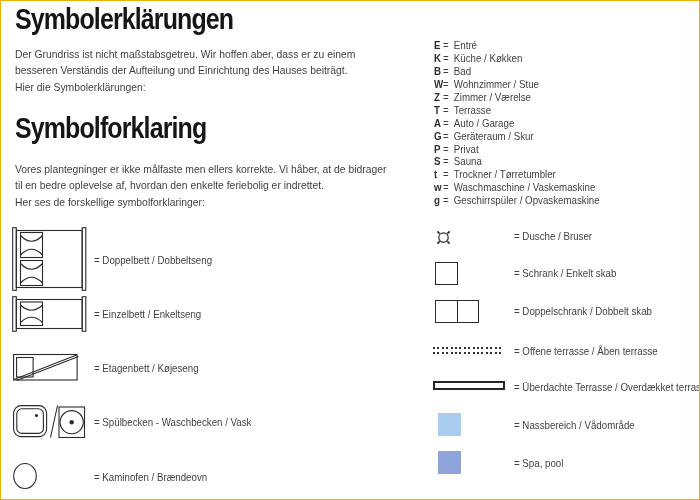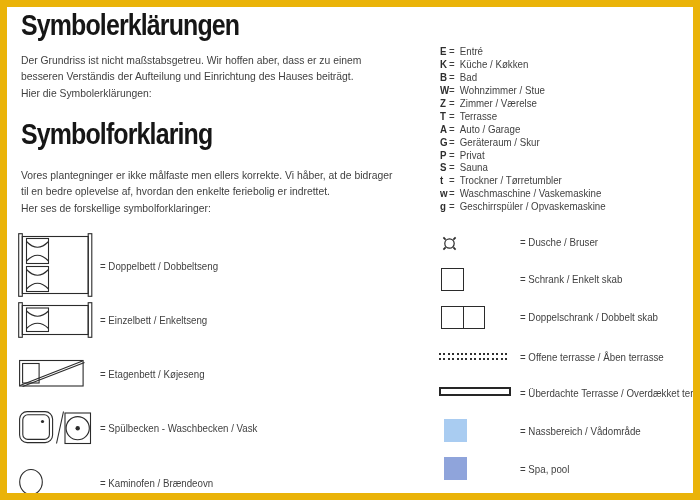--- a/index.html
+++ b/index.html
@@ -1,19 +1,19 @@
 <!DOCTYPE html>
 <html><head>
 <meta charset="utf-8">
 <style>
   html,body{margin:0;padding:0;background:#fff;}
   .page{
     position:relative;width:700px;height:500px;background:#ffffff;
     font-family:"Liberation Sans", sans-serif;color:#3f3f3f;overflow:hidden;
-    box-sizing:border-box;border:7px solid #eab308;
+    box-sizing:border-box;border:1px solid #eab308;
   }
   .abs{position:absolute;}
   .h1{
     position:absolute;left:14px;margin:0;color:#161616;
     font-size:29px;font-weight:700;letter-spacing:-1px;
     transform:scaleX(0.86);transform-origin:0 0;white-space:nowrap;
   }
   .para{
     position:absolute;left:14px;margin:0;font-size:11.5px;line-height:16.3px;
     color:#3f3f3f;transform:scaleX(0.9);transform-origin:0 0;white-space:nowrap;

